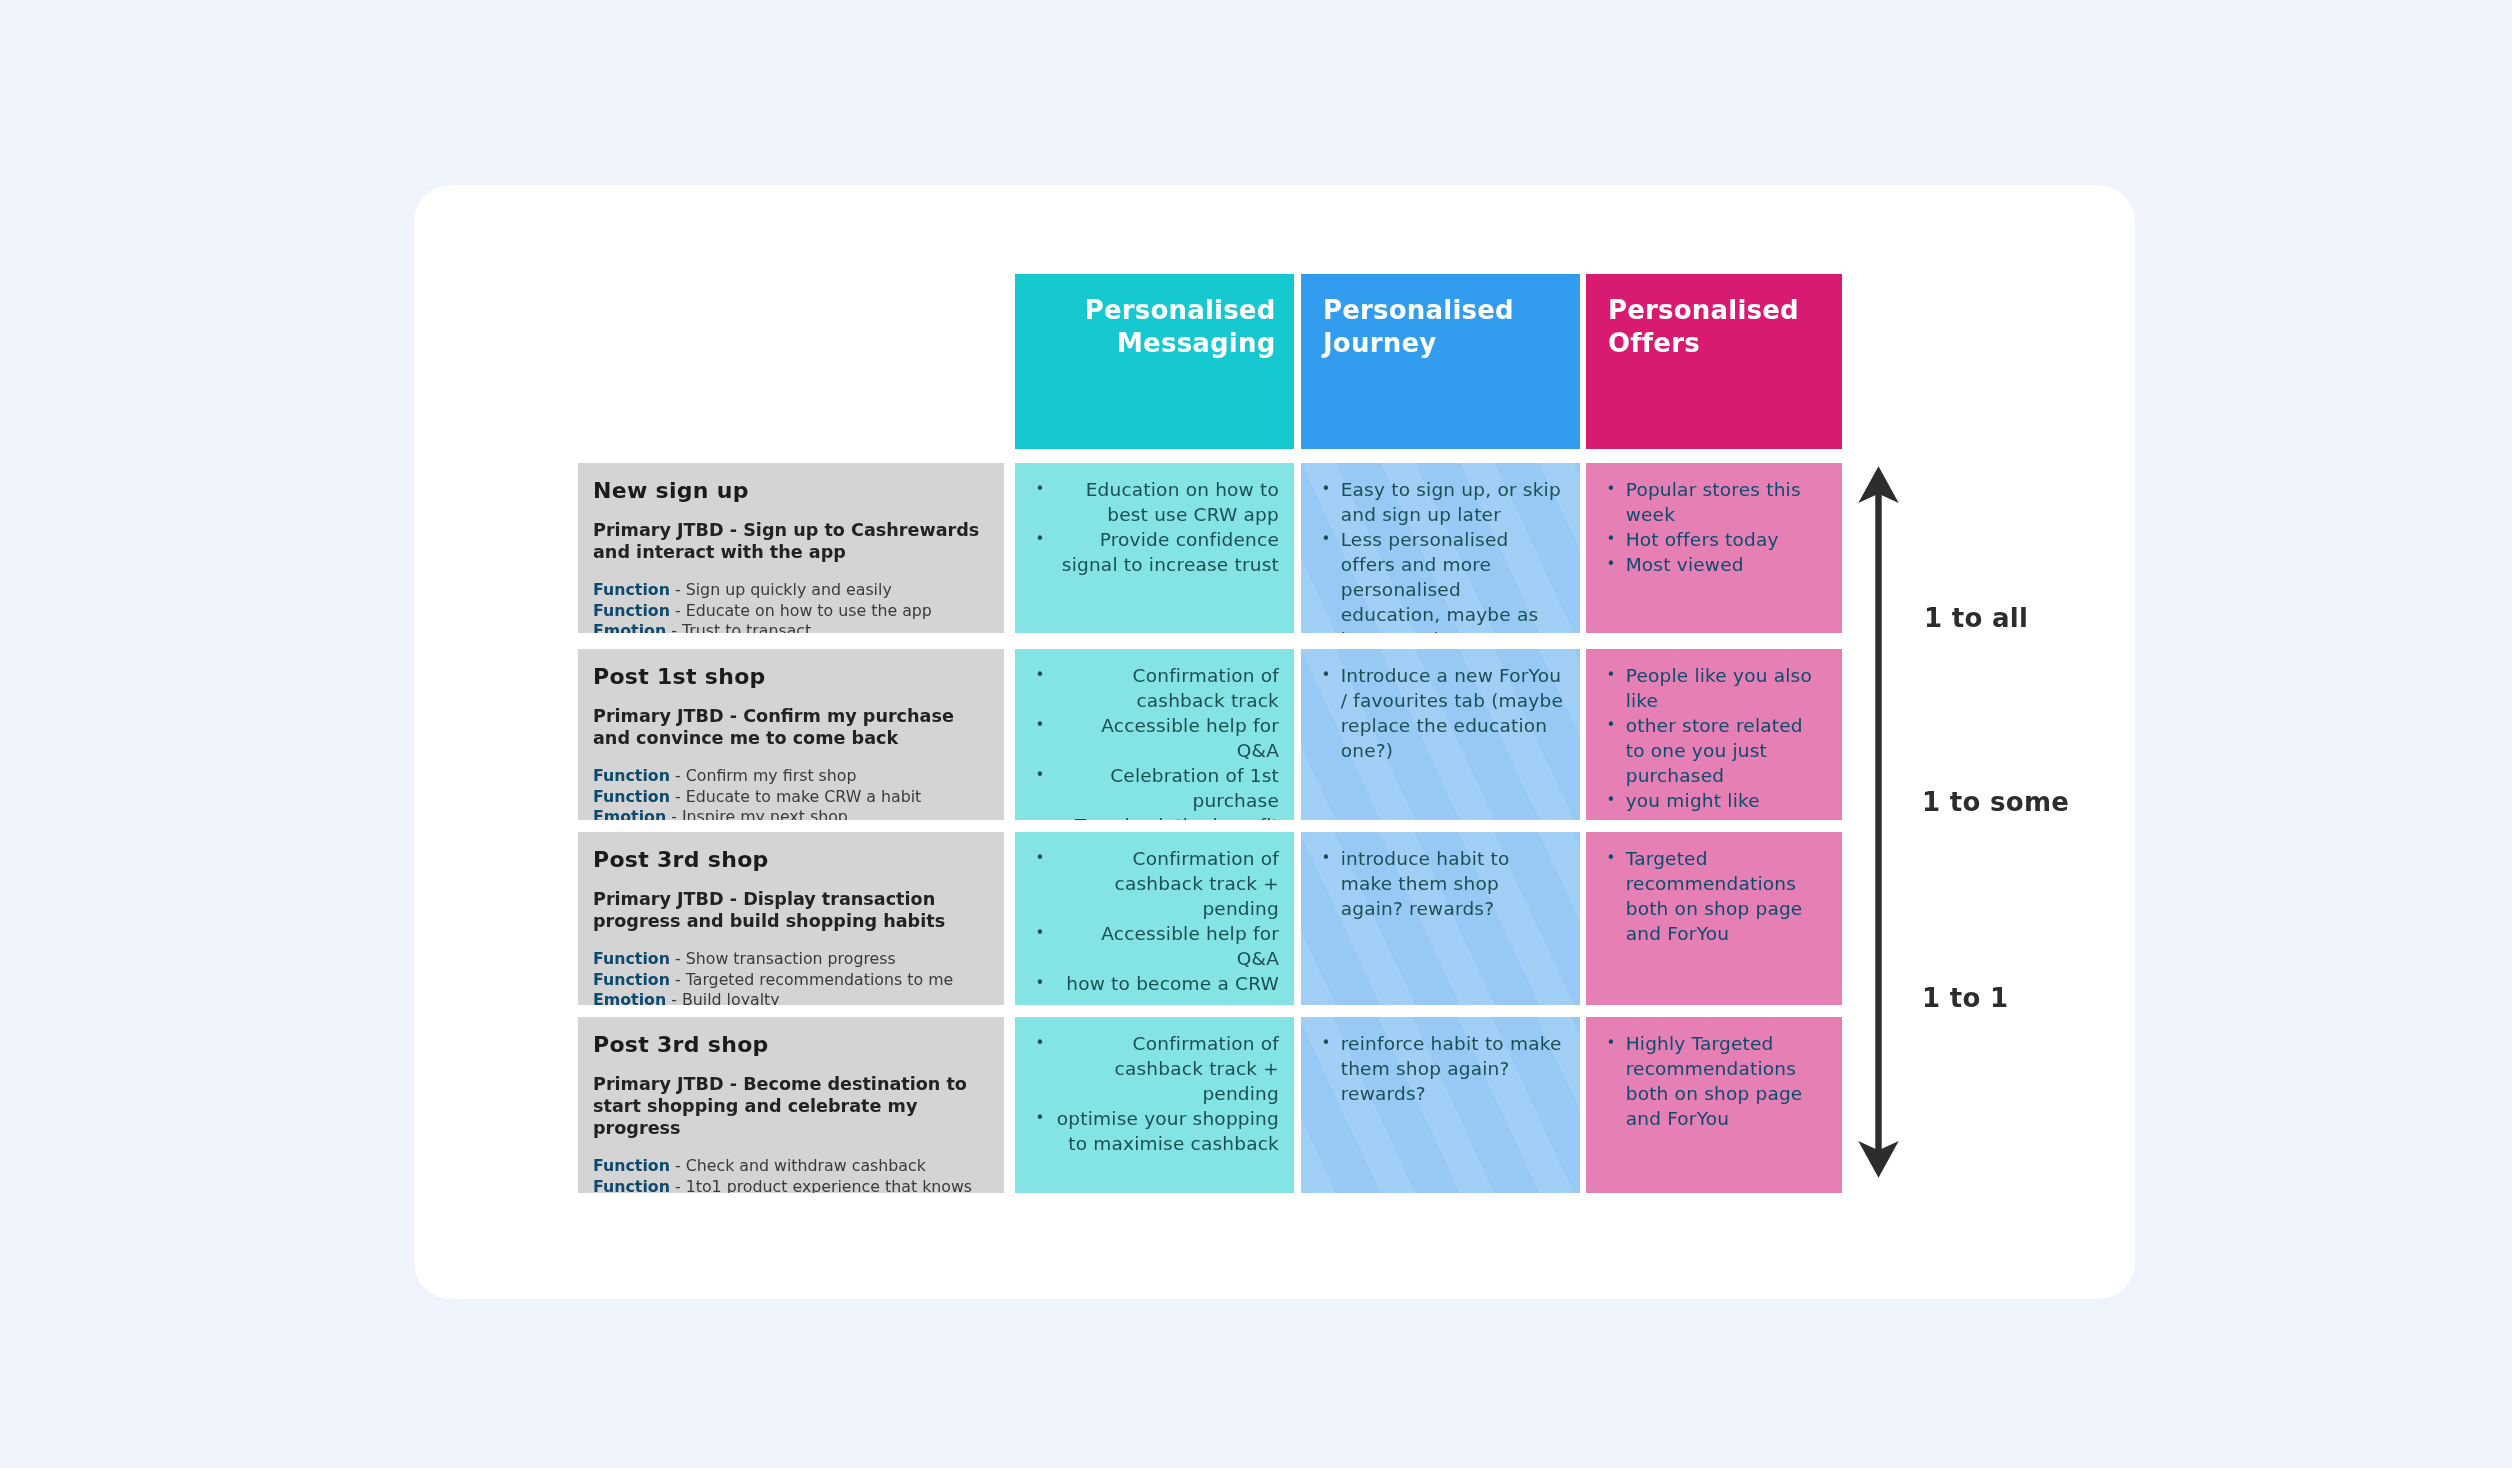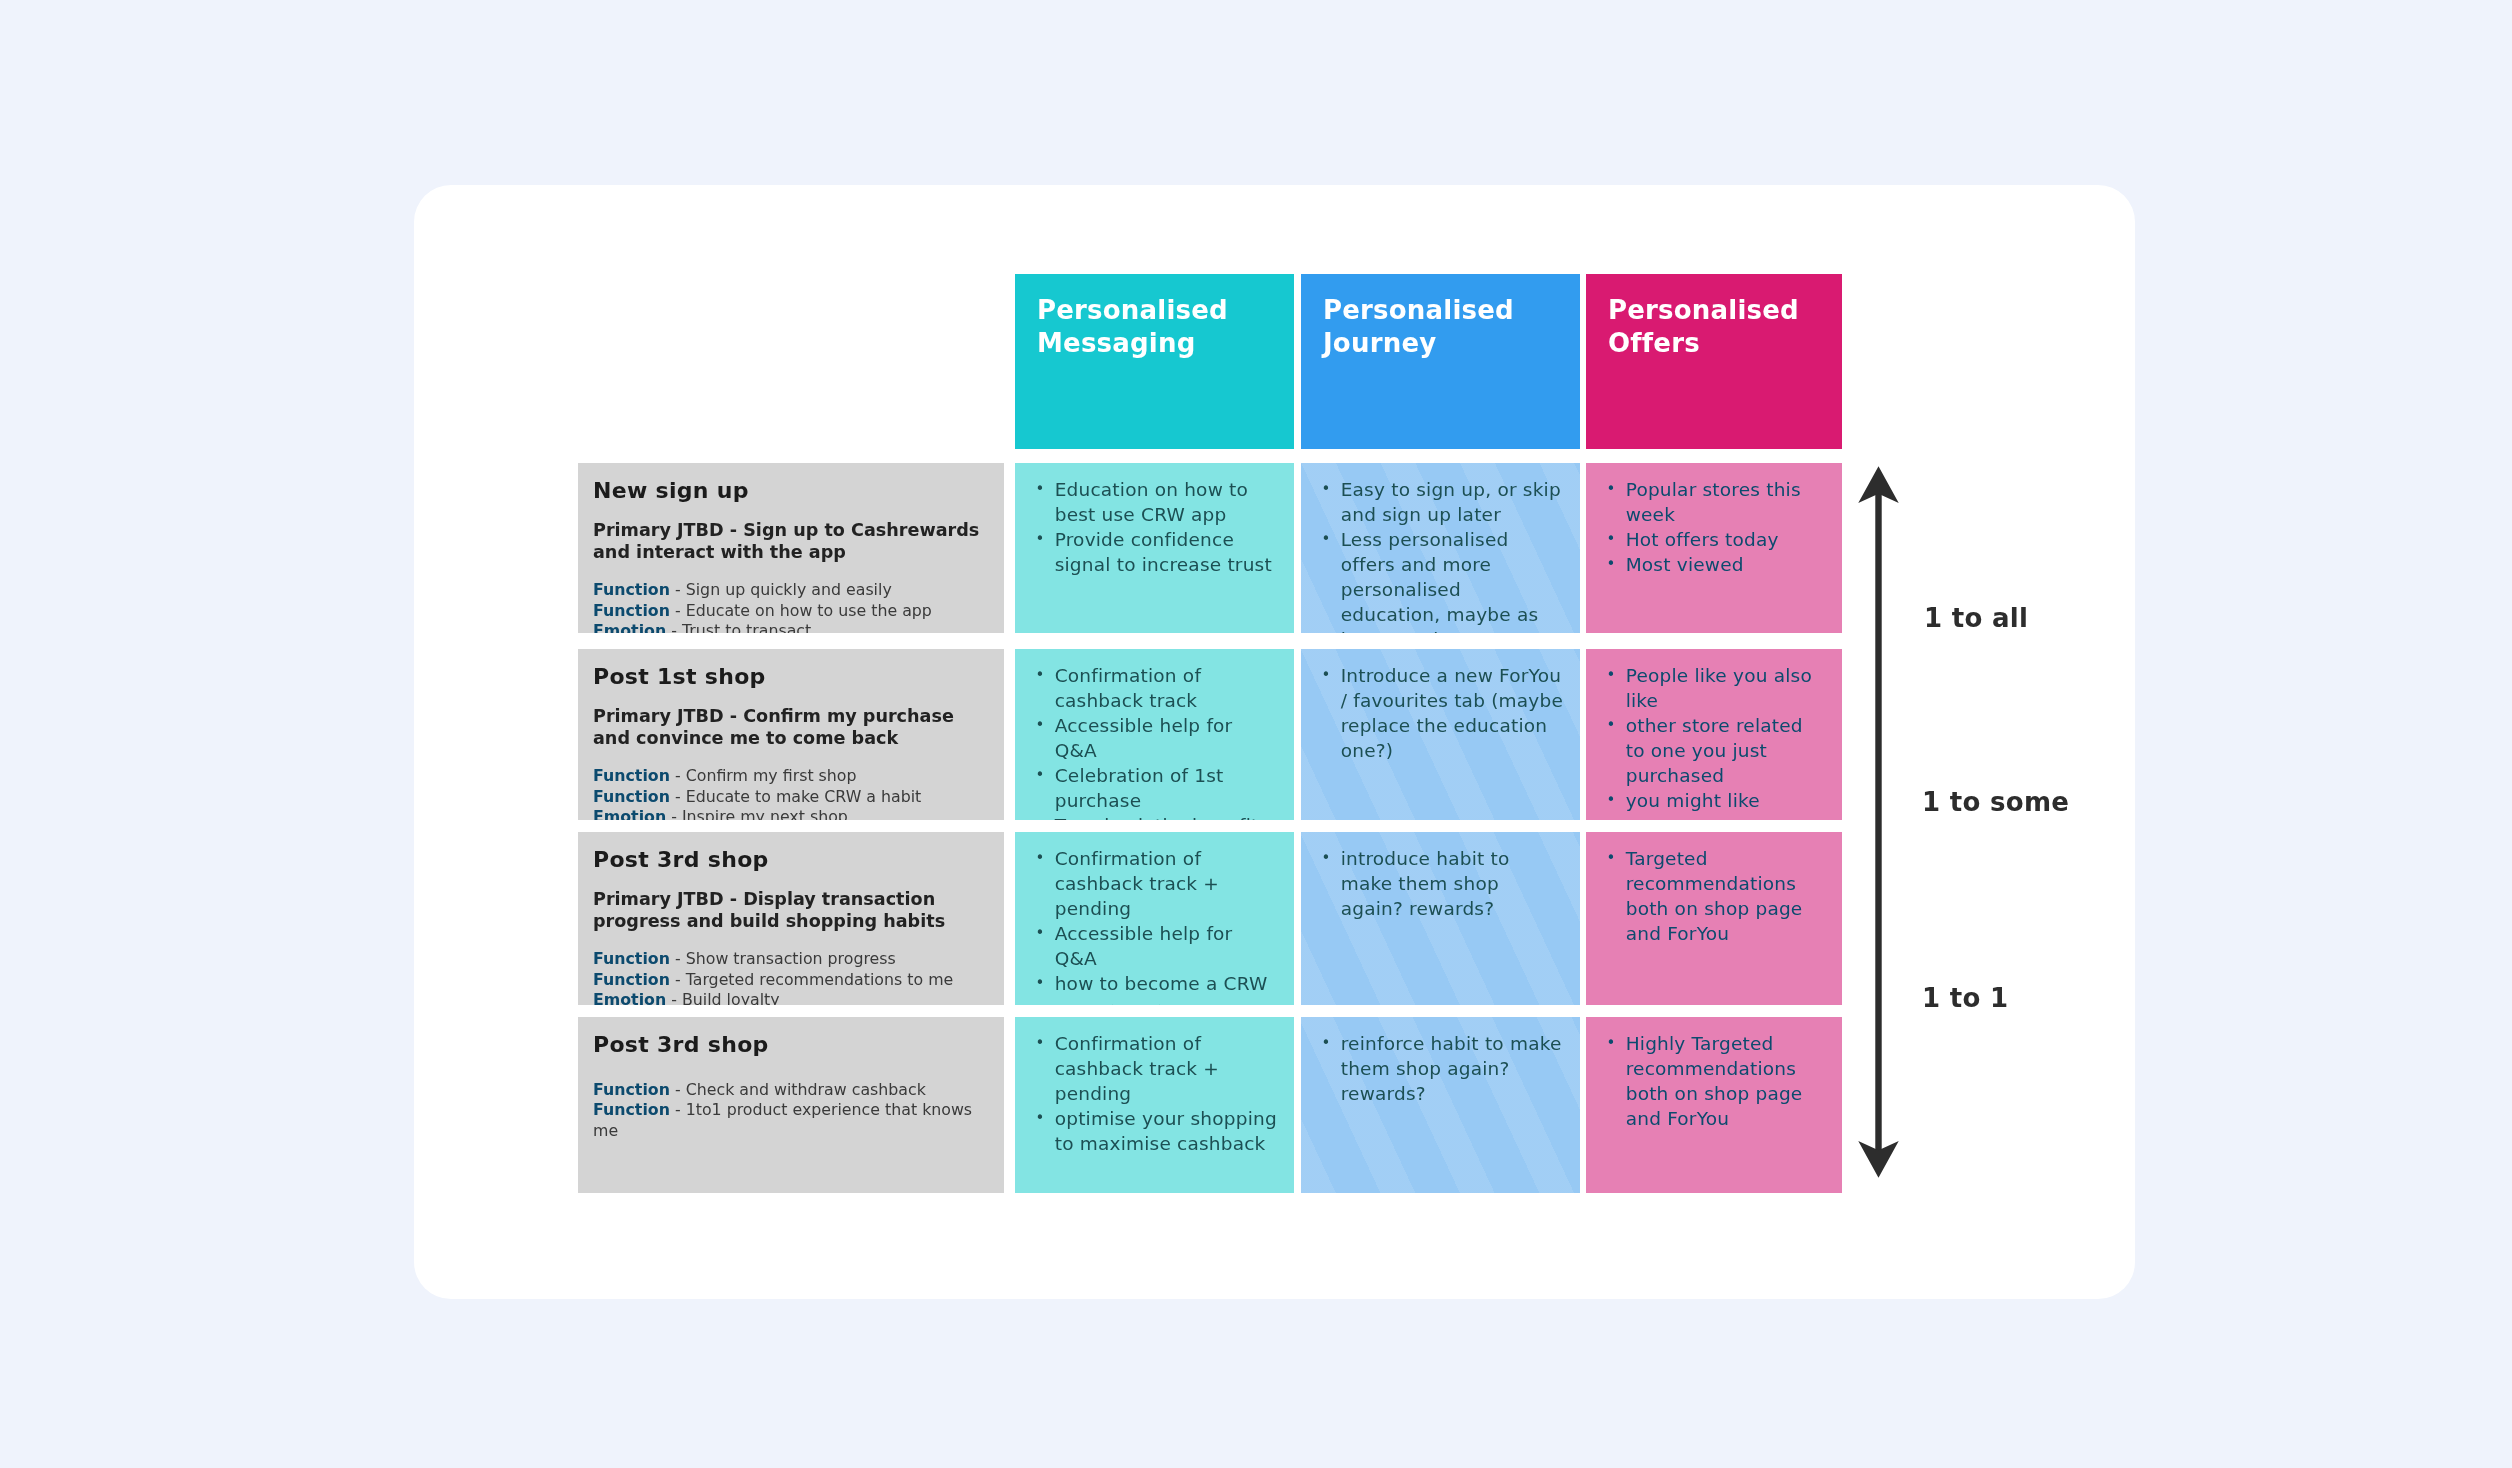--- a/index.html
+++ b/index.html
@@ -8,21 +8,21 @@
     background:#eff3fc;
     font-family:"DejaVu Sans","Liberation Sans",sans-serif;
   }
   .card{
     position:absolute;left:414px;top:185px;width:1721px;height:1114px;
     background:#ffffff;border-radius:37px;
   }
   
   .abs{position:absolute;box-sizing:border-box;}
   .x-label{left:578px;width:426px;}
-  .x-msg{left:1015px;width:279px;}
+  .x-msg{left:1015px;width:279px;text-align:right;}
   .x-jou{left:1301px;width:279px;}
   .x-off{left:1586px;width:256px;}
   .y-head{top:274px;height:175px;}
   .y-r0{top:463px;height:170px;}
   .y-r1{top:649px;height:171px;}
   .y-r2{top:832px;height:173px;}
   .y-r3{top:1017px;height:176px;}
   
   .hcell{
     color:#ffffff;font-size:26px;font-weight:bold;line-height:33px;
@@ -155,20 +155,21 @@
   </ul>
 </div>
 <div class="abs x-off y-r2 bcell c-pink">
   <ul>
     <li>Targeted recommendations both on shop page and ForYou</li>
   </ul>
 </div>
 
 <div class="abs x-label y-r3 lcell">
   <div class="row-title">Post 3rd shop</div>
+  <div class="jtbd">Primary JTBD - Become destination to start shopping and celebrate my progress</div>
   <div class="traits">
     <div class="trait"><span class="t-label">Function</span> <span>- Check and withdraw cashback</span></div>
     <div class="trait"><span class="t-label">Function</span> <span>- 1to1 product experience that knows me</span></div>
 
   </div>
 </div>
 <div class="abs x-msg y-r3 bcell c-teal">
   <ul>
     <li>Confirmation of cashback track + pending</li>
     <li>optimise your shopping to maximise cashback</li>

